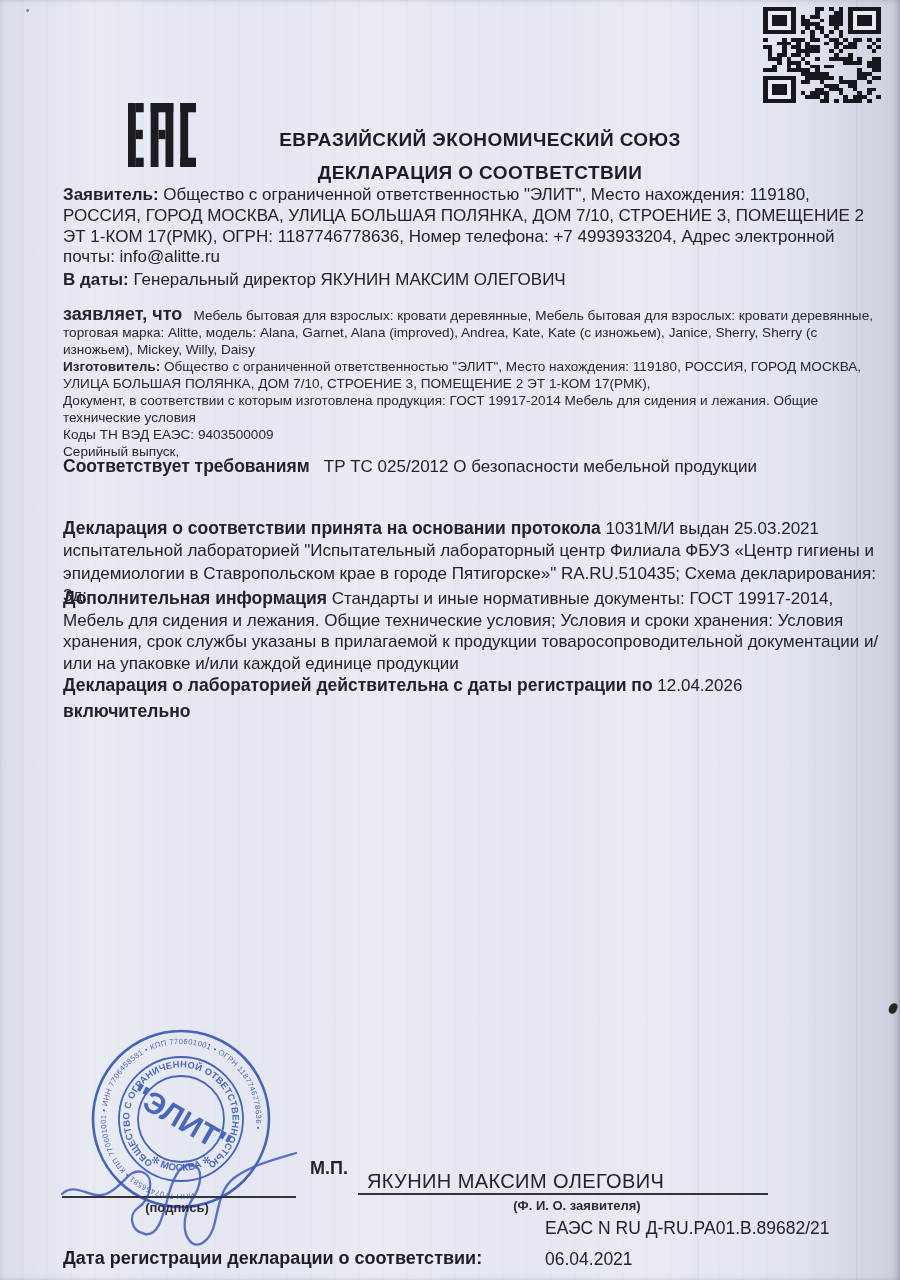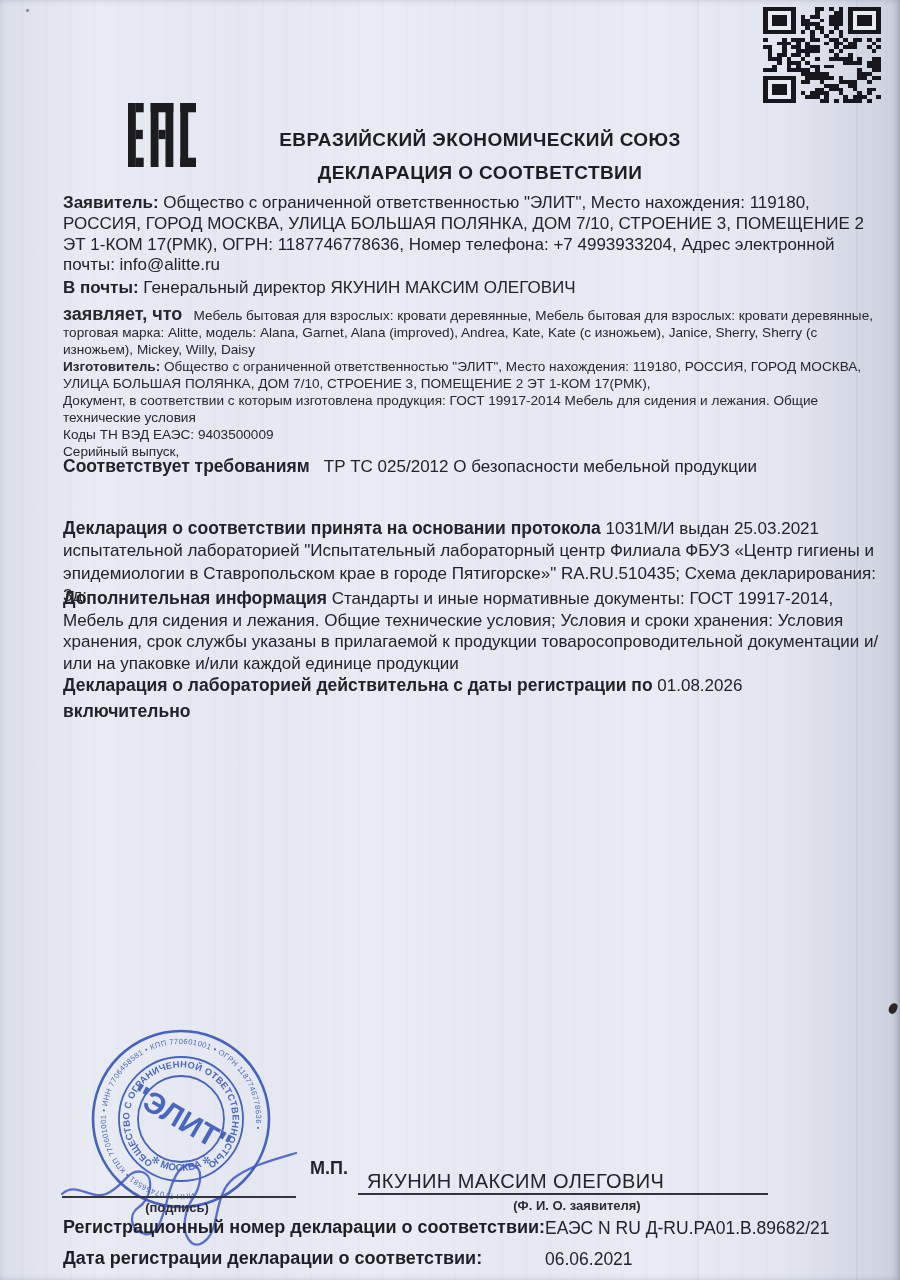--- a/index.html
+++ b/index.html
@@ -278,23 +278,23 @@
         <rect x="18" y="24" width="1" height="1"></rect>
         <rect x="19" y="24" width="1" height="1"></rect>
         <rect x="20" y="24" width="1" height="1"></rect>
         <rect x="22" y="24" width="1" height="1"></rect>
       </svg>
   </div>
 
   <div class="abs title" style="left:130px;top:129px;width:700px;">ЕВРАЗИЙСКИЙ ЭКОНОМИЧЕСКИЙ СОЮЗ</div>
   <div class="abs title" style="left:130px;top:162px;width:700px;">ДЕКЛАРАЦИЯ О СООТВЕТСТВИИ</div>
 
-  <div class="abs bodytxt" style="left:63px;top:193px;width:822px;">
+  <div class="abs bodytxt" style="left:63px;top:185px;width:822px;">
     <p class="para"><span class="b">Заявитель:</span> <span>Общество с ограниченной ответственностью "ЭЛИТ", Место нахождения: 119180, РОССИЯ, ГОРОД МОСКВА, УЛИЦА БОЛЬШАЯ ПОЛЯНКА, ДОМ 7/10, СТРОЕНИЕ 3, ПОМЕЩЕНИЕ 2 ЭТ 1-КОМ 17(РМК), ОГРН: 1187746778636, Номер телефона: +7 4993933204, Адрес электронной почты: info@alitte.ru</span></p>
-    <p class="para" style="margin-top:2px;"><span class="b">В почты:</span> <span>Генеральный директор ЯКУНИН МАКСИМ ОЛЕГОВИЧ</span></p>
+    <p class="para" style="margin-top:2px;"><span class="b">В даты:</span> <span>Генеральный директор ЯКУНИН МАКСИМ ОЛЕГОВИЧ</span></p>
   </div>
 
   <div class="abs smalltxt" style="left:63px;top:306px;width:822px;">
     <p class="para"><span class="lbl-sm">заявляет, что</span>&nbsp;&nbsp; <span>Мебель бытовая для взрослых: кровати деревянные, Мебель бытовая для взрослых: кровати деревянные, торговая марка: Alitte, модель: Alana, Garnet, Alana (improved),  Andrea, Kate, Kate (с изножьем), Janice, Sherry, Sherry (с изножьем), Mickey, Willy, Daisy</span></p>
     <p class="para"><span class="b">Изготовитель:</span> <span>Общество с ограниченной ответственностью "ЭЛИТ", Место нахождения: 119180, РОССИЯ, ГОРОД МОСКВА, УЛИЦА БОЛЬШАЯ ПОЛЯНКА, ДОМ 7/10, СТРОЕНИЕ 3, ПОМЕЩЕНИЕ 2 ЭТ 1-КОМ 17(РМК),</span></p>
     <p class="para">Документ, в соответствии с которым изготовлена продукция: ГОСТ 19917-2014 Мебель для сидения и лежания. Общие технические условия</p>
     <p class="para">Коды ТН ВЭД ЕАЭС: 9403500009</p>
     <p class="para">Серийный выпуск,</p>
   </div>
 
@@ -304,21 +304,21 @@
 
   <div class="abs bodytxt" style="left:63px;top:517px;width:824px;line-height:22.3px;">
     <span class="lbl-lg">Декларация о соответствии принята на основании протокола</span> <span>1031М/И выдан 25.03.2021 испытательной лабораторией "Испытательный лабораторный центр Филиала ФБУЗ «Центр гигиены и эпидемиологии в Ставропольском крае в городе Пятигорске»" RA.RU.510435; Схема декларирования: 3д;</span>
   </div>
 
   <div class="abs bodytxt" style="left:63px;top:588px;width:824px;line-height:21.6px;">
     <span class="lbl-lg">Дополнительная информация</span> <span>Стандарты и иные нормативные документы: ГОСТ 19917-2014, Мебель для сидения и лежания. Общие технические условия; Условия и сроки хранения: Условия хранения, срок службы указаны в прилагаемой к продукции товаросопроводительной документации и/или на упаковке и/или каждой единице продукции</span>
   </div>
 
   <div class="abs bodytxt" style="left:63px;top:673px;width:824px;line-height:24.5px;">
-    <span class="lbl-lg">Декларация о лабораторией действительна с даты регистрации по</span> <span>01.08.2026</span><br>
+    <span class="lbl-lg">Декларация о лабораторией действительна с даты регистрации по</span> <span>12.04.2026</span><br>
     <span class="lbl-lg">включительно</span>
   </div>
 
   <div class="abs stamp-wrap" style="left:40px;top:1010px;">
     <svg width="380" height="270" viewBox="0 0 380 270">
       <g stroke="#3355b8" fill="none" opacity="0.9">
         <circle cx="141" cy="109" r="88" stroke-width="2.6"></circle>
         <circle cx="141" cy="109" r="62" stroke-width="1.8"></circle>
         <circle cx="141" cy="109" r="43" stroke-width="1.8"></circle>
       </g>
@@ -349,18 +349,17 @@
 
   <div class="abs b" style="left:310px;top:1158px;font-size:18px;">М.П.</div>
 
   <div class="abs hline" style="left:62px;top:1196px;width:234px;"></div>
   <div class="abs caption" style="left:92px;top:1200px;width:170px;">(подпись)</div>
 
   <div class="abs" style="left:367px;top:1170px;font-size:20px;letter-spacing:.4px;">ЯКУНИН МАКСИМ ОЛЕГОВИЧ</div>
   <div class="abs hline" style="left:358px;top:1193px;width:410px;"></div>
   <div class="abs caption" style="left:432px;top:1198px;width:290px;">(Ф. И. О. заявителя)</div>
 
-  <div class="abs fieldlbl" style="left:63px;top:1217px;">Регистрационный номер декларации о соответствии:</div>
   <div class="abs fieldval" style="left:545px;top:1218px;">ЕАЭС N RU Д-RU.РА01.В.89682/21</div>
   <div class="abs fieldlbl" style="left:63px;top:1248px;">Дата регистрации декларации о соответствии:</div>
-  <div class="abs fieldval" style="left:545px;top:1249px;">06.06.2021</div>
+  <div class="abs fieldval" style="left:545px;top:1249px;">06.04.2021</div>
 
 </div>
 
 </body></html>

